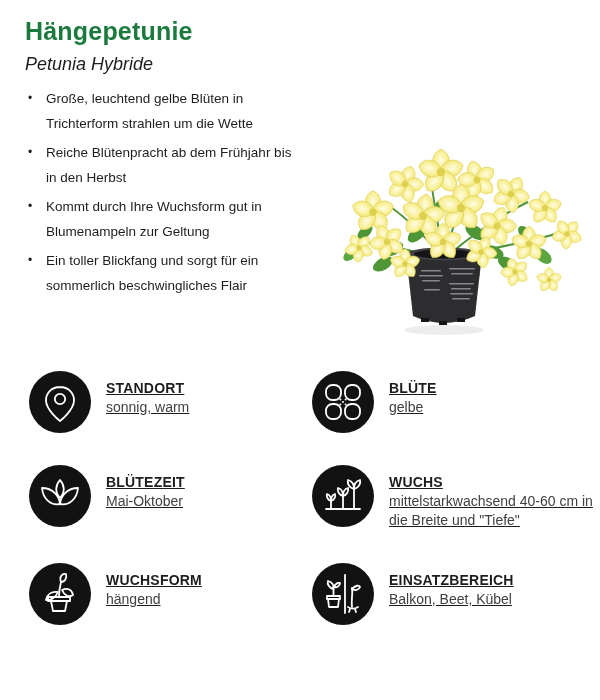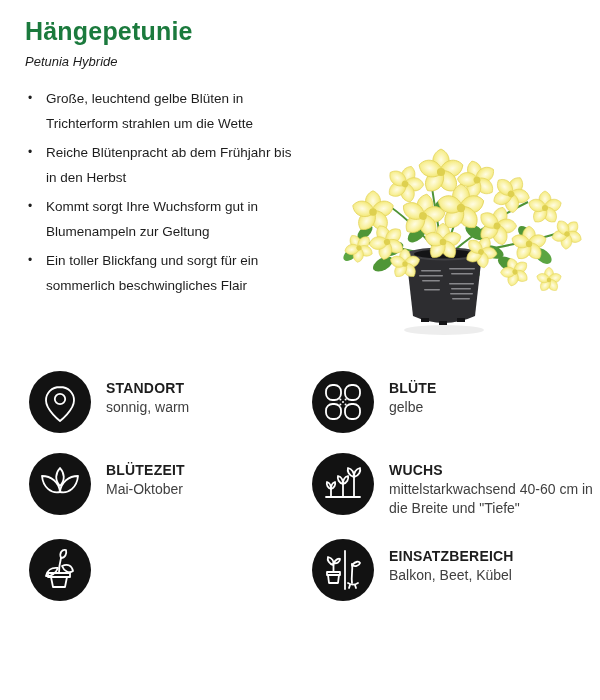--- a/index.html
+++ b/index.html
@@ -11,21 +11,21 @@
     font-family:"Liberation Sans", sans-serif;
     color:#1d1d1d;
     overflow:hidden;
   }
   .header { position:absolute; left:25px; top:17px; }
   .title {
     font-size:25px; font-weight:700; color:#1b7a3d;
     letter-spacing:0.2px;
   }
   .subtitle {
-    margin-top:8px; font-size:13px; font-style:italic; color:#1d1d1d;
+    margin-top:8px; font-size:18px; font-style:italic; color:#1d1d1d;
   }
   .intro { position:absolute; left:25px; top:86px; width:278px; }
   .bullets { list-style:none; }
   .bullets li {
     position:relative;
     padding-left:21px;
     font-size:13.5px;
     line-height:25px;
     margin-bottom:4px;
     color:#1d1d1d;
@@ -34,21 +34,22 @@
     content:"\2022";
     position:absolute; left:3px; top:0;
     font-size:12px;
   }
   .photo-wrap { position:absolute; left:293px; top:84px; width:302px; height:260px; }
   .features {
     position:absolute; left:29px; top:371px;
     width:562px;
     display:grid;
     grid-template-columns:283px auto;
-    row-gap:20px;
+    row-gap:32px;
+    text-decoration:underline;
   }
   .feature { display:flex; gap:15px; }
   .badge { flex:0 0 62px; width:62px; height:62px; }
   .ftext { padding-top:9px; width:205px; }
   .ftitle { font-size:14px; font-weight:700; letter-spacing:0.2px; color:#1d1d1d; }
   .fdesc { margin-top:2px; font-size:14px; line-height:1.38; color:#404040; }
   .badge svg { display:block; }
   .iart { fill:none; stroke:#ffffff; stroke-width:1.8; stroke-linecap:round; stroke-linejoin:round; }
 </style>
 </head>
@@ -58,21 +59,21 @@
 
   <div class="header">
     <div class="title">Hängepetunie</div>
     <div class="subtitle">Petunia Hybride</div>
   </div>
 
   <div class="intro">
     <ul class="bullets">
       <li>Große, leuchtend gelbe Blüten in Trichterform strahlen um die Wette</li>
       <li>Reiche Blütenpracht ab dem Frühjahr bis in den Herbst</li>
-      <li>Kommt sorgt Ihre Wuchsform gut in Blumenampeln zur Geltung</li>
+      <li>Kommt durch Ihre Wuchsform gut in Blumenampeln zur Geltung</li>
       <li>Ein toller Blickfang und sorgt für ein sommerlich beschwingliches Flair</li>
     </ul>
   </div>
 
   <div class="photo-wrap">
     <svg width="302" height="260" viewBox="0 0 302 260">
       <defs>
         <radialGradient id="pg" cx="50%" cy="45%" r="60%">
           <stop offset="0%" stop-color="#fffce4"></stop>
           <stop offset="55%" stop-color="#f8f09a"></stop>
@@ -248,20 +249,24 @@
           <g class="iart" stroke-width="1.7">
             <rect x="-12" y="3" width="22" height="4"></rect>
             <path d="M-9,7 L7,7 L5,17 L-7,17 Z"></path>
             <path d="M-1,3 C-1,-4 0,-8 1,-12"></path>
             <path d="M1,-12 C-1,-17 2,-21 6,-20 C7,-16 5,-12 1,-12 Z"></path>
             <path d="M-2,-2 C-9,-3 -13,1 -14,6 C-9,7 -4,3 -2,-2 Z"></path>
             <path d="M2,-4 C8,-7 12,-4 13,1 C9,4 4,1 2,-4 Z"></path>
           </g>
         </svg>
       </div>
+      <div class="ftext">
+        <div class="ftitle">WUCHSFORM</div>
+        <div class="fdesc">hängend</div>
+      </div>
     </div>
 
     <div class="feature">
       <div class="badge">
         <svg width="62" height="62" viewBox="-31 -31 62 62">
           <circle r="31" fill="#121212"></circle>
           <g class="iart" stroke-width="1.5">
             <path d="M2,-19 L2,19"></path>
             <rect x="-16" y="2" width="13" height="3"></rect>
             <path d="M-15,5 L-4,5 L-5,13 L-14,13 Z"></path>

